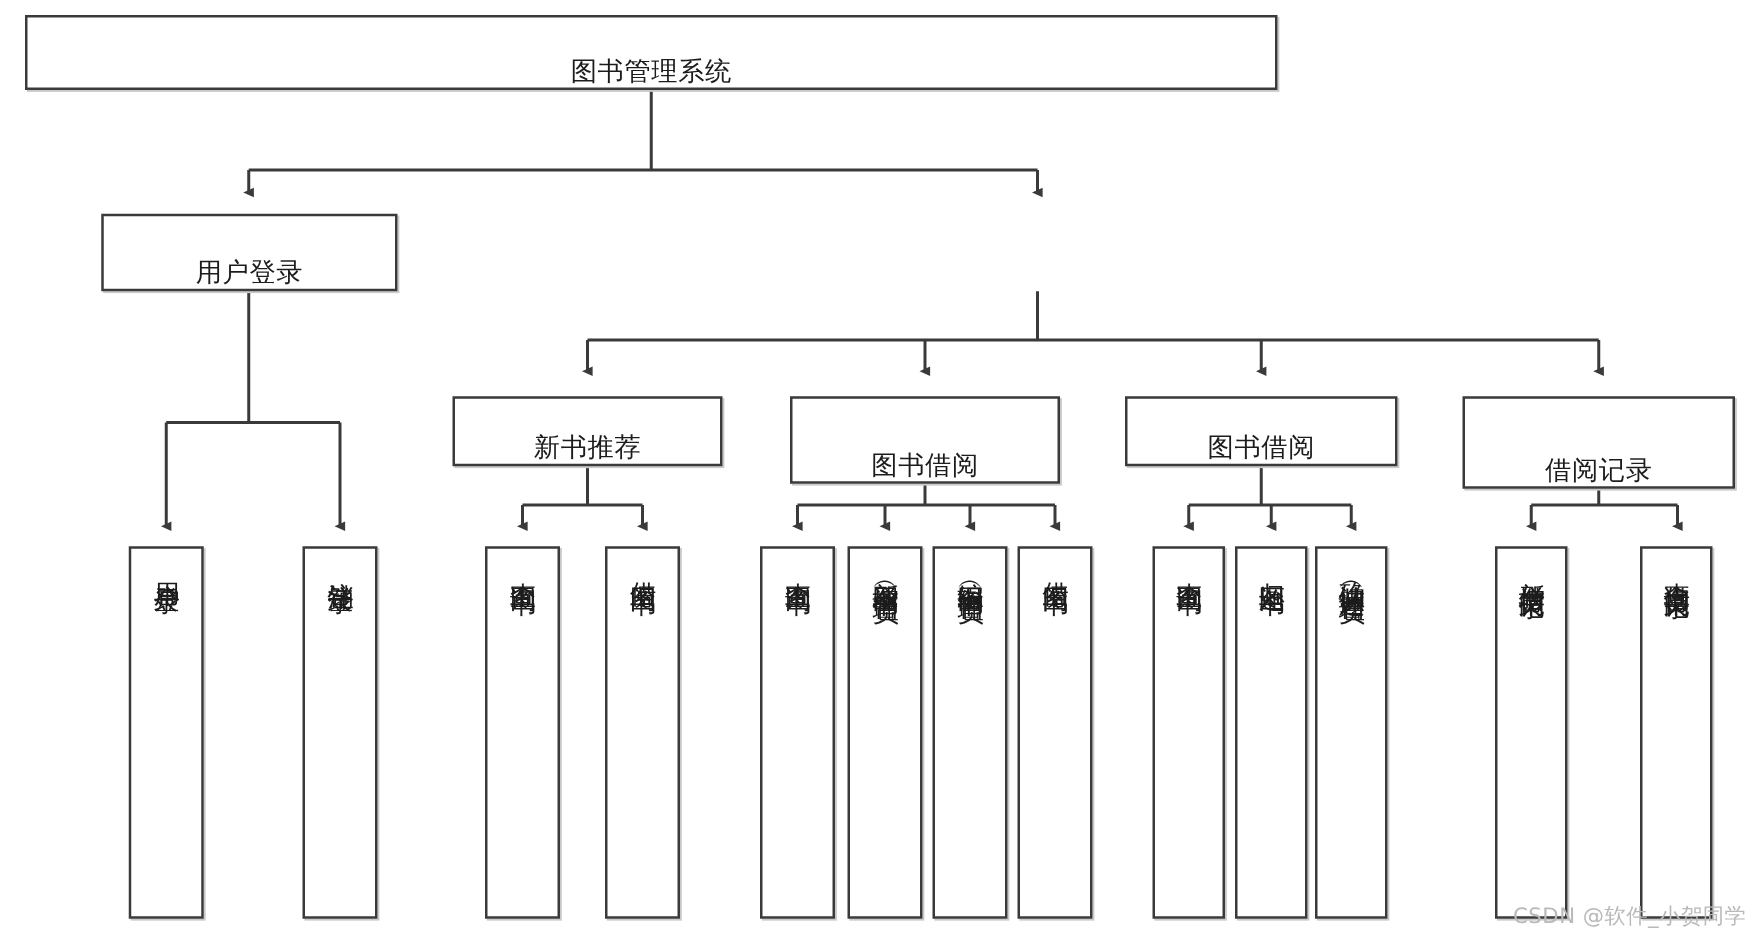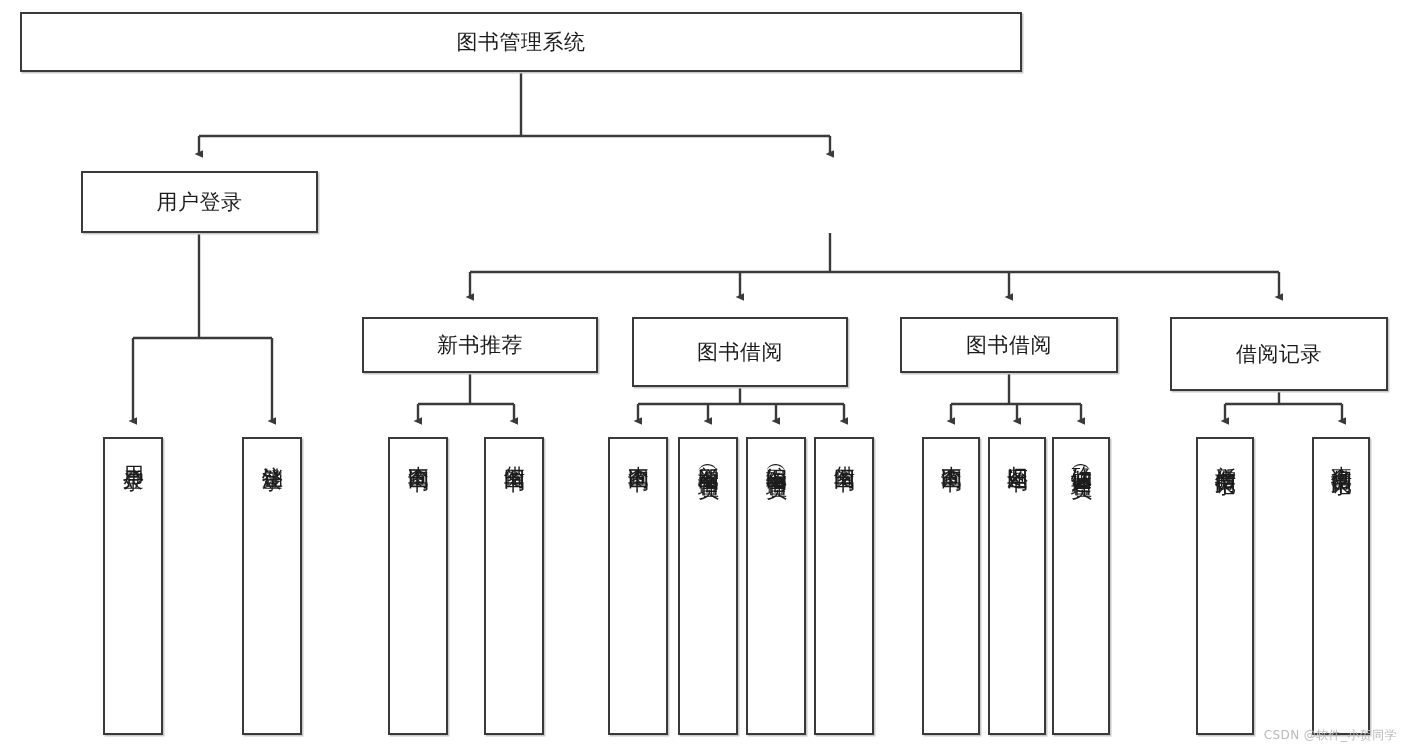--- a/index.html
+++ b/index.html
@@ -27,21 +27,21 @@
     display: block;
   }
   
   .node-box {
     position: absolute;
     box-sizing: border-box;
     background: #ffffff;
     border: 2.4px solid #3a3a3a;
     box-shadow: 1.5px 1.5px 0 0 #c9c9c9;
     display: flex;
-    align-items: center;
+    align-items: flex-end;
     justify-content: center;
     overflow: hidden;
   }
   .node-label {
     color: #1c1c1c;
     font-family: "DejaVu Sans", "Liberation Sans", sans-serif;
     font-weight: 400;
     letter-spacing: 0.5px;
     line-height: 1.25;
     text-align: center;
@@ -65,21 +65,21 @@
     writing-mode: vertical-rl;
     text-orientation: upright;
     letter-spacing: 2px;
     white-space: nowrap;
     line-height: 1;
   }
   .watermark {
     position: absolute;
     right: 8px;
     bottom: 3px;
-    font-size: 12px;
+    font-size: 17px;
     color: #b9b9b9;
     font-family: "DejaVu Sans", "Liberation Sans", sans-serif;
     letter-spacing: 0.4px;
     user-select: none;
     white-space: nowrap;
   }
 </style>
 </head>
 <body>
 
@@ -137,21 +137,21 @@
 
   <div class="node-box node-h node-root" style="left:20px; top:12px; width:1002px; height:60px;">
     <span class="node-label">图书管理系统</span>
   </div>
 
   <div class="node-box node-h" style="left:81px; top:171px; width:237px; height:62px;">
     <span class="node-label">用户登录</span>
   </div>
 
 
-  <div class="node-box node-h" style="left:362px; top:317px; width:236px; height:56px;">
+  <div class="node-box node-h" style="left:362px; top:317px; width:216px; height:56px;">
     <span class="node-label">新书推荐</span>
   </div>
 
   <div class="node-box node-h" style="left:632px; top:317px; width:216px; height:70px;">
     <span class="node-label">图书借阅</span>
   </div>
 
   <div class="node-box node-h" style="left:900px; top:317px; width:218px; height:56px;">
     <span class="node-label">图书借阅</span>
   </div>

